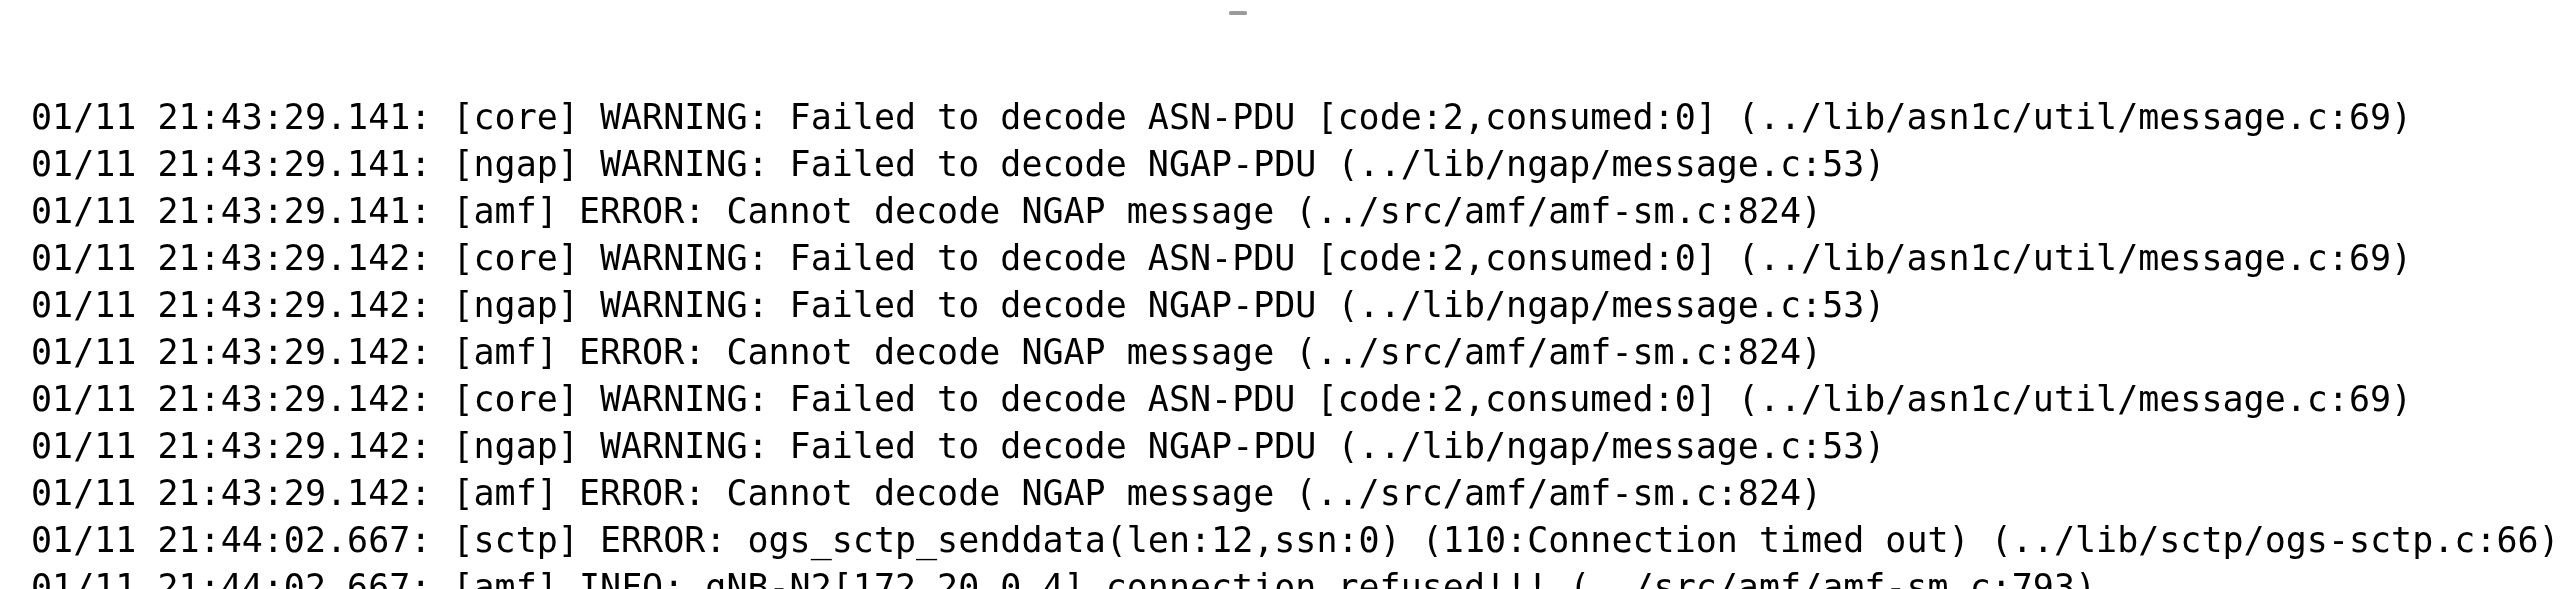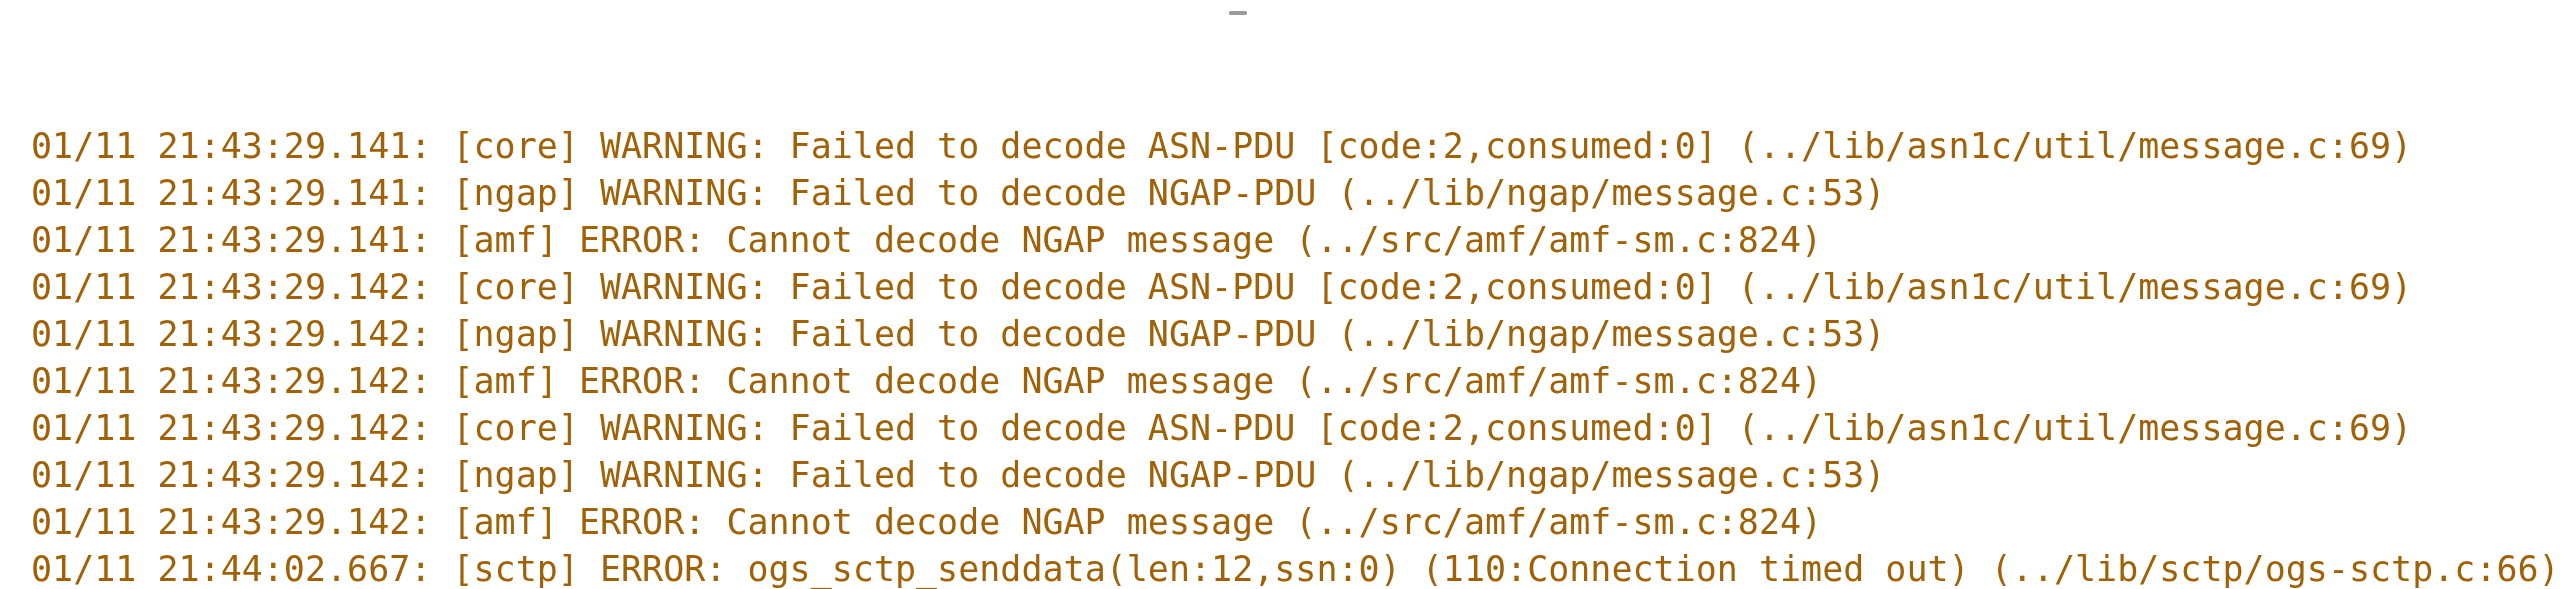--- a/index.html
+++ b/index.html
@@ -12,26 +12,26 @@
     background: #ffffff;
     overflow: hidden;
     position: relative;
   }
   .terminal {
     position: absolute;
     left: 0;
     top: 0;
     width: 2288px;
     height: 590px;
-    padding: 29px 0 0 31px;
+    padding: 0 0 0 31px;
     box-sizing: border-box;
     font-family: "DejaVu Sans Mono", "Liberation Mono", monospace;
     font-size: 35px;
     line-height: 47px;
-    color: #a16207;
+    color: #000000;
     white-space: pre;
     letter-spacing: 0;
   }
   .log-line {
     height: 47px;
   }
   .edge-artifact {
     position: absolute;
     left: 1229px;
     top: 10.6px;

